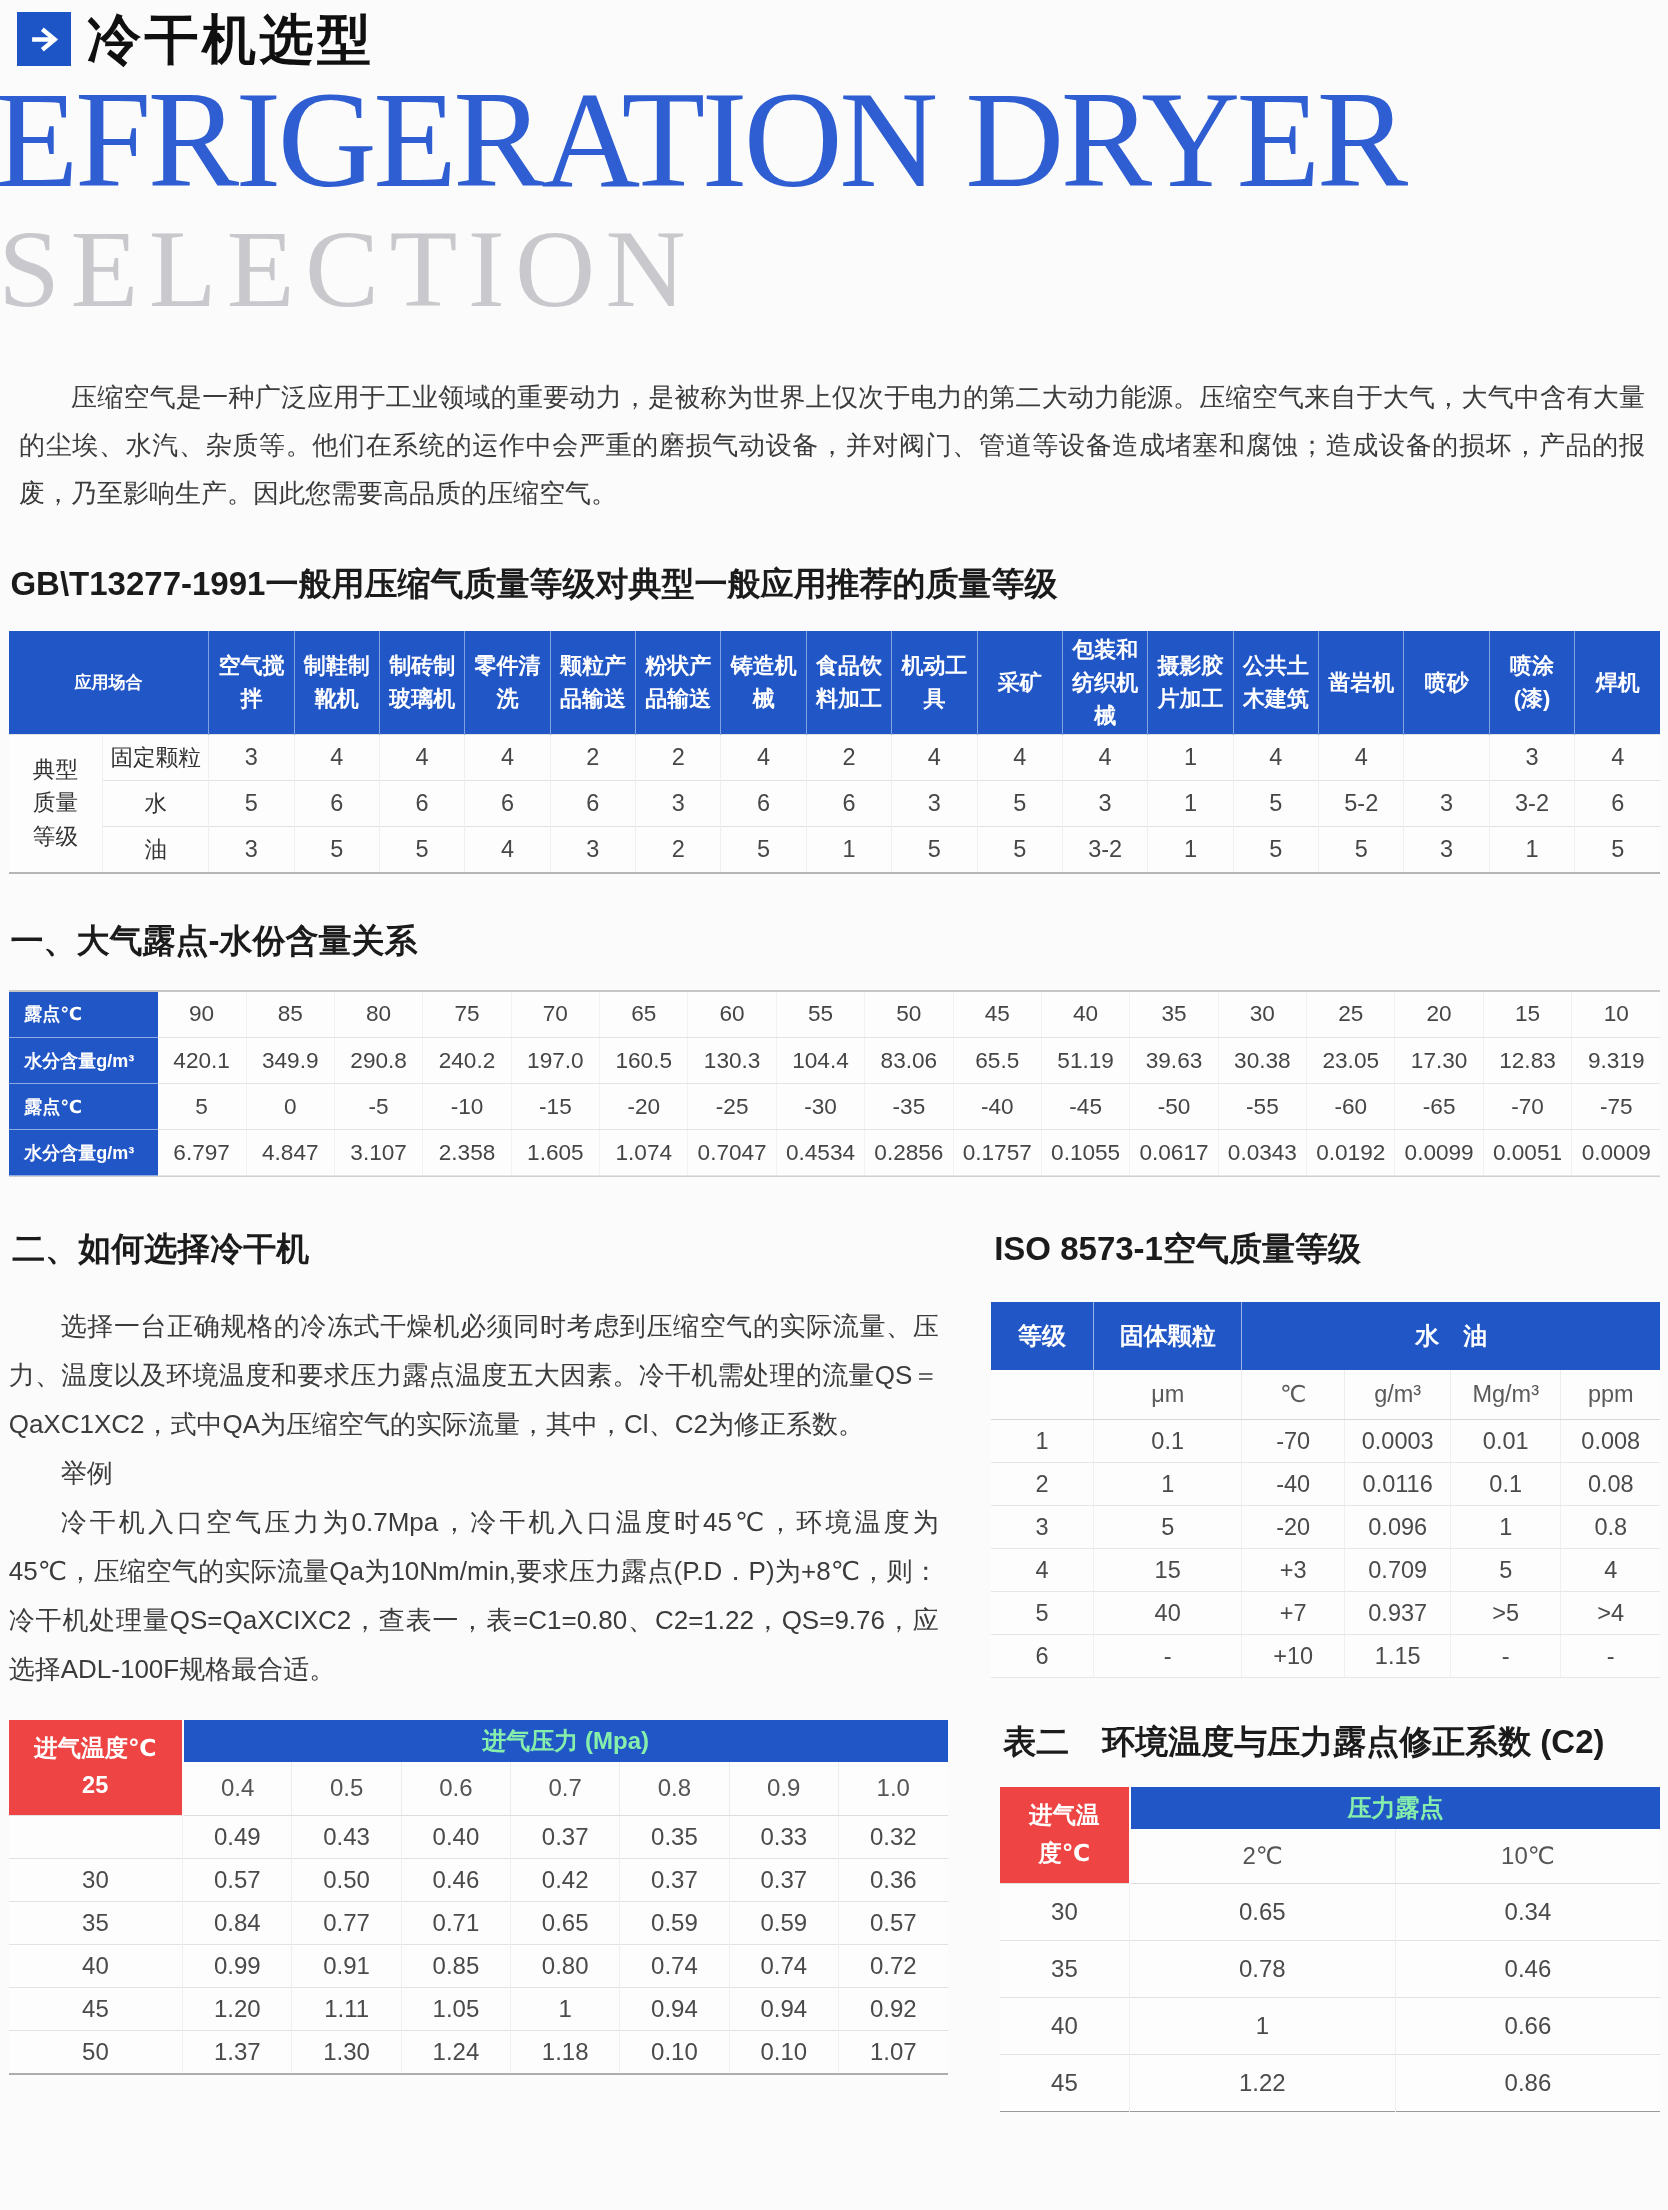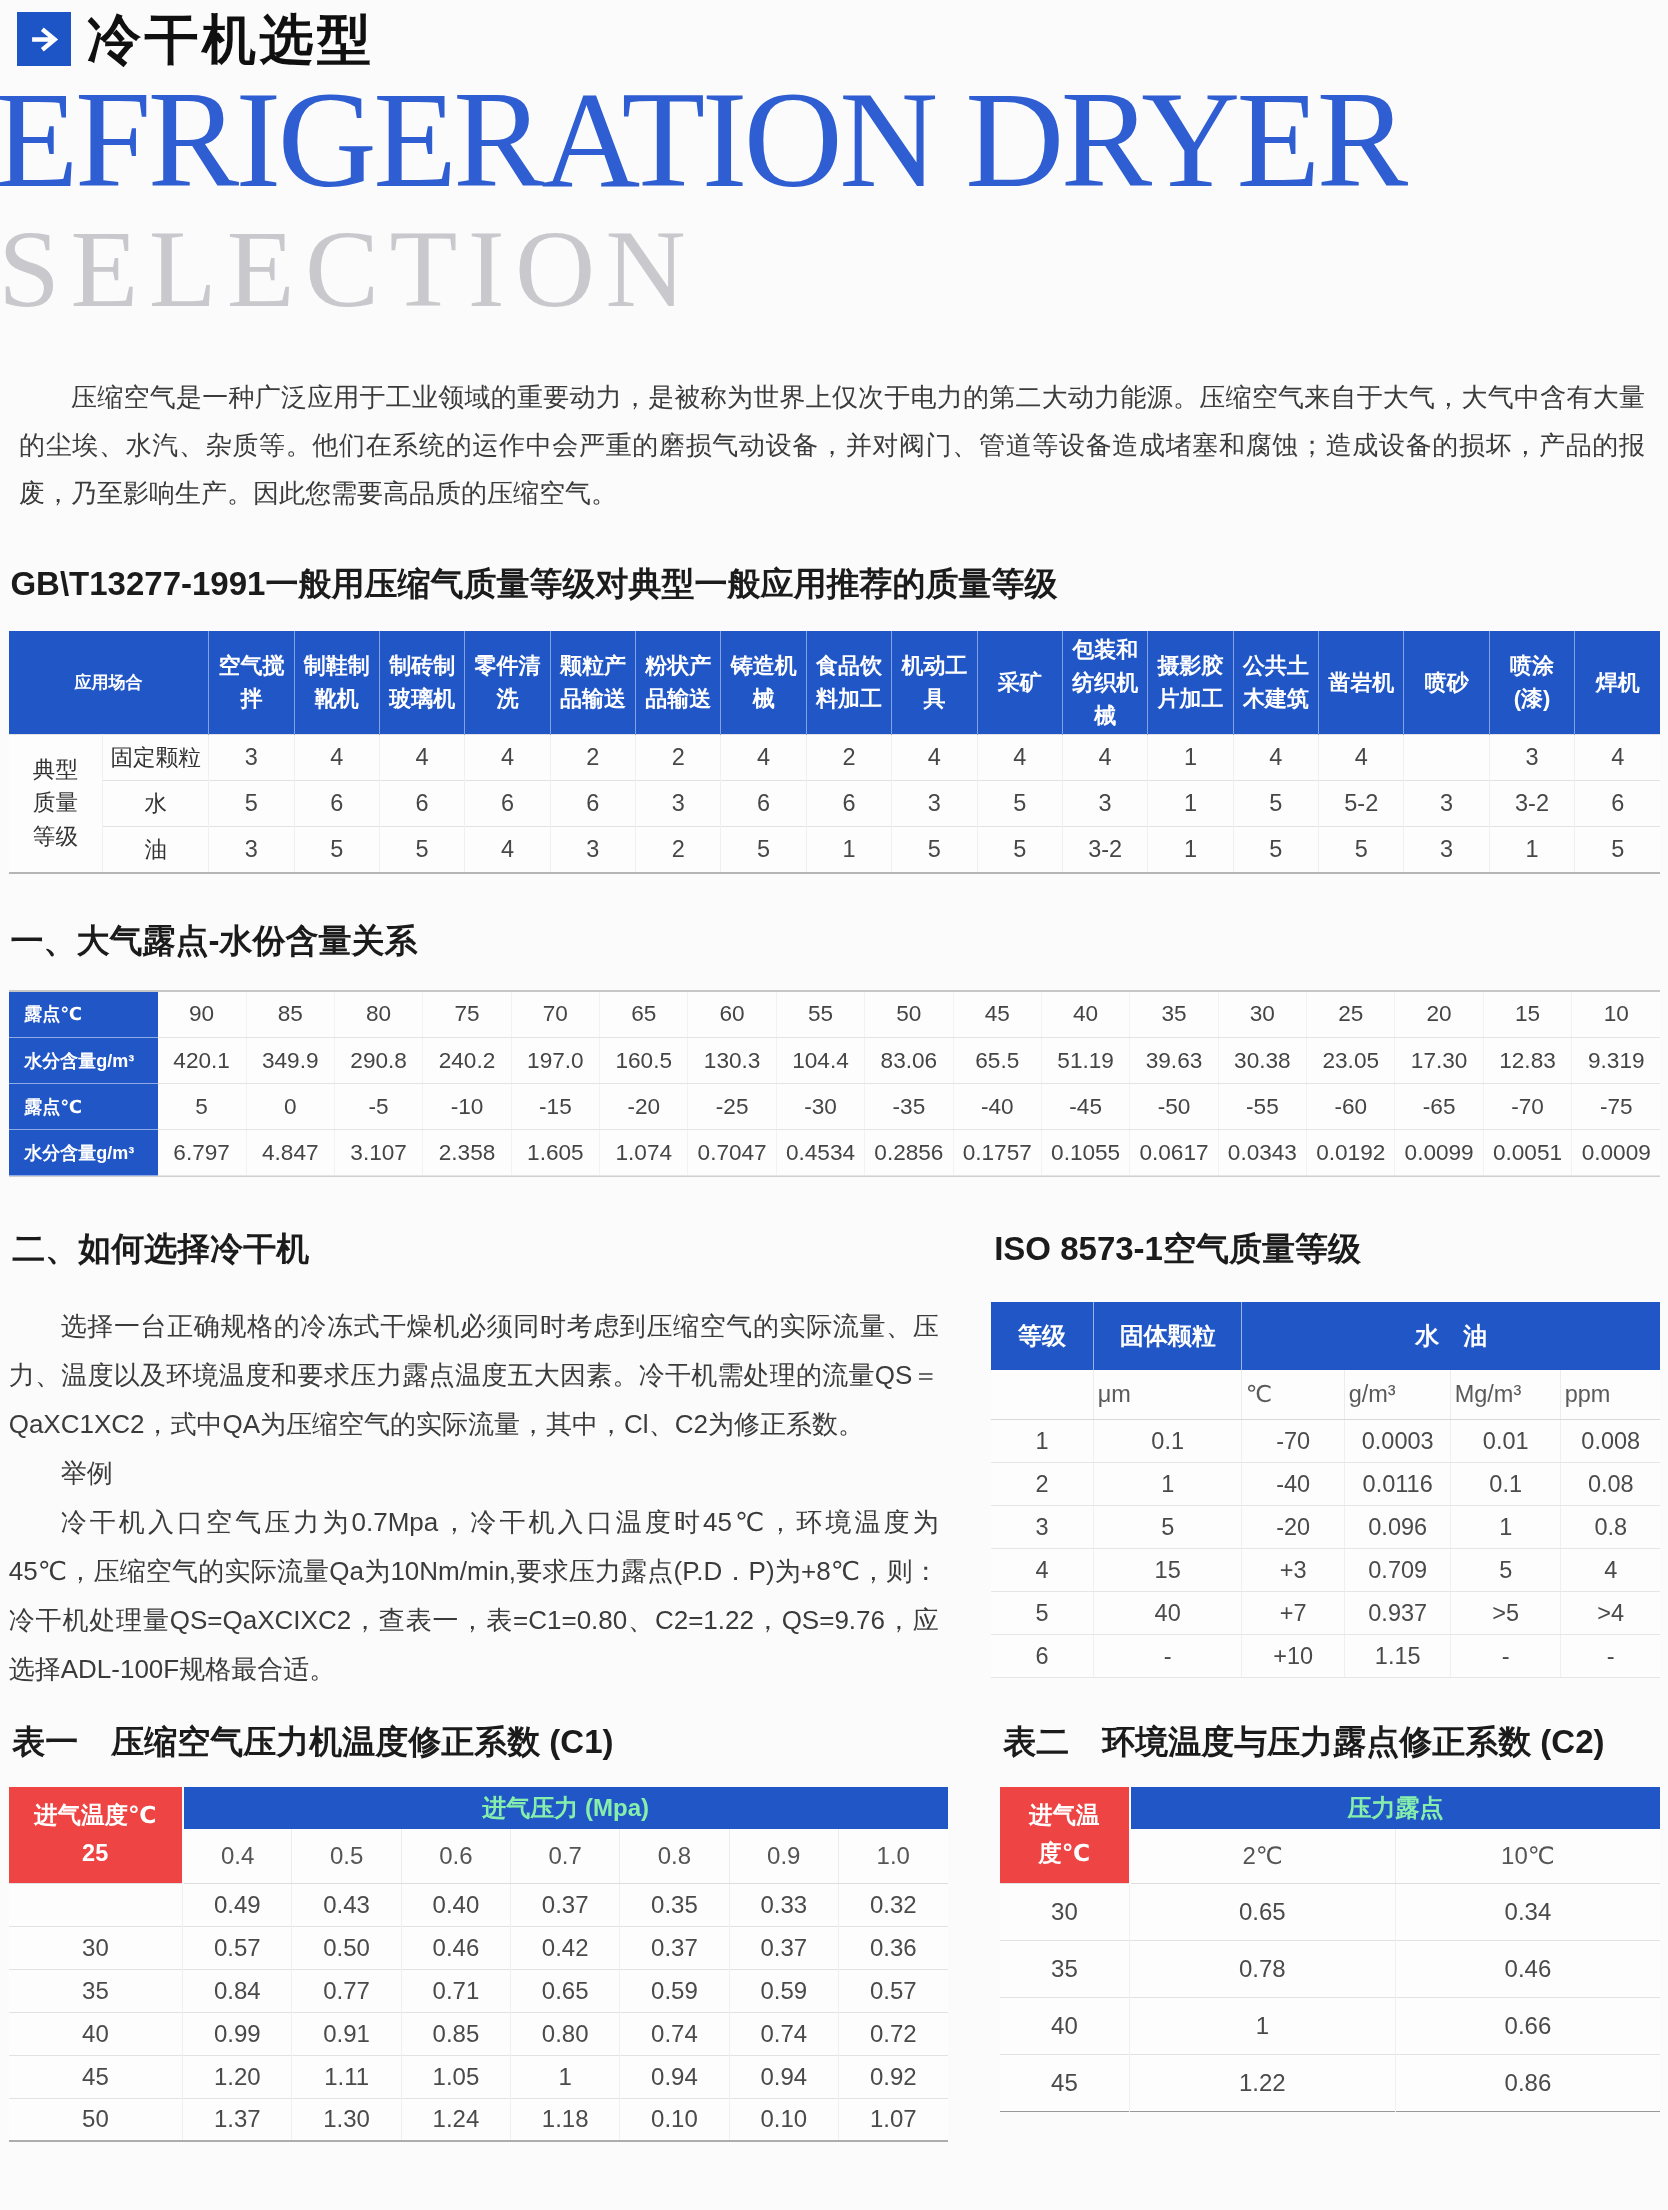--- a/index.html
+++ b/index.html
@@ -54,21 +54,21 @@
   .dew td:last-child{border-right:none;}
   
   .cols{display:flex;margin:50px 8.7px 0 8.7px;gap:52px;}
   .col-left{width:930px;flex:0 0 auto;}
   .col-right{flex:1;}
   .col-heading{font-size:33px;font-weight:bold;color:#1b1b1b;margin:0 0 29.5px 3.5px;}
   
   .iso{width:100%;border-bottom:1.7px solid #9a9a9a;}
   .iso thead th.blue{font-size:24px;font-weight:600;height:68px;border-right:1.7px solid rgba(255,255,255,.55);text-align:center;}
   .iso thead th.blue:last-child{border-right:none;}
-  .iso tr.subrow td{font-size:23.5px;color:#5a5a5a;height:50px;text-align:left;
+  .iso tr.subrow td{font-size:23.5px;color:#5a5a5a;height:50px;text-align:center;
     border-bottom:0.9px solid #d8d8d8;border-right:0.9px solid #ececec;}
   .iso tbody td{font-size:23.5px;color:#4a4a4a;height:43px;text-align:center;
     border-bottom:0.9px solid #e6e6e6;border-right:0.9px solid #f0f0f0;}
   .iso tr.subrow td:last-child,.iso tbody td:last-child{border-right:none;}
   
   .cols2{display:flex;margin:26px 8.7px 0 8.7px;gap:52px;}
   .ctab{width:100%;}
   .ctab th.cornercell{background:#ef4444;color:#fff;font-size:23.5px;font-weight:600;
     text-align:center;line-height:1.6;border-right:2.6px solid #fbfbfb;}
   .ctab th.span{background:#2156c6;color:#86efac;font-size:24px;font-weight:600;height:42px;text-align:center;}
@@ -401,21 +401,20 @@
             <td>-</td>
             <td>-</td>
           </tr>
         </tbody>
       </table>
   </div>
 </div>
 
 <div class="cols2">
   <div class="col-left" style="width:939px;">
-    <div class="col-heading" style="margin-bottom:22.6px;">表一　压缩空气压力机温度修正系数 (C1)</div>
     <table class="ctab c1" id="c1-table">
         <colgroup>
           <col style="width: 174px;">
           <col>
           <col>
           <col>
           <col>
           <col>
           <col>
           <col>

